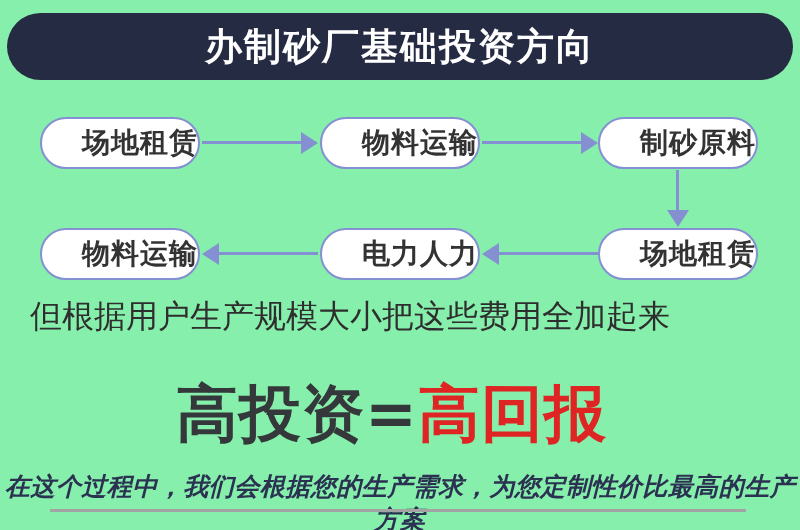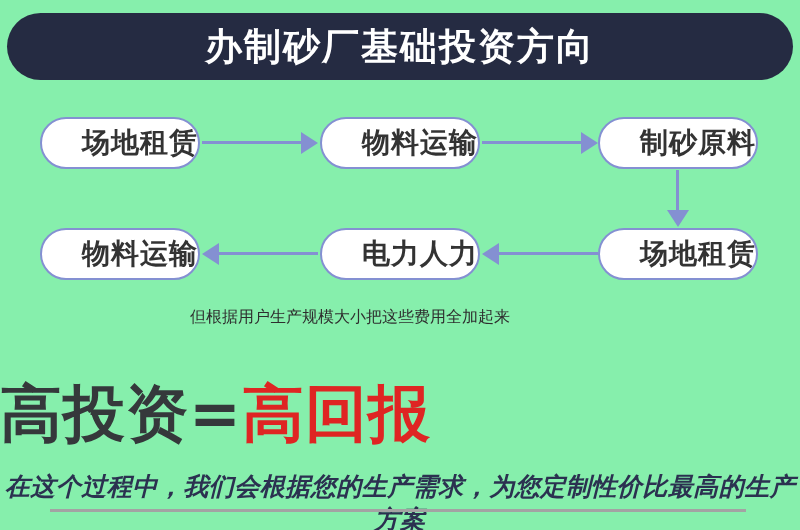--- a/index.html
+++ b/index.html
@@ -55,26 +55,26 @@
   .hline{position:absolute;height:3px;background:var(--accent);}
   .vline{position:absolute;width:3px;background:var(--accent);}
   .head{position:absolute;width:0;height:0;}
   .head.right{border-top:11px solid transparent;border-bottom:11px solid transparent;border-left:17px solid var(--accent);}
   .head.left{border-top:11px solid transparent;border-bottom:11px solid transparent;border-right:17px solid var(--accent);}
   .head.down{border-left:11px solid transparent;border-right:11px solid transparent;border-top:17px solid var(--accent);}
   
   .note{
     position:absolute;left:0;top:300px;width:700px;
     text-align:center;color:var(--note-text);
-    font-size:16px;line-height:33px;
+    font-size:32px;line-height:33px;
   }
   
   .headline{
     position:absolute;left:0;top:378px;width:783px;
-    text-align:left;font-size:62px;font-weight:900;
+    text-align:center;font-size:62px;font-weight:900;
     letter-spacing:1px;line-height:72px;
   }
   .headline .dark{color:var(--headline-dark);}
   .headline .red{color:var(--headline-red);}
   
   .footer{
     position:absolute;left:0;top:470px;width:800px;
     text-align:center;
     color:var(--footer-text);
     font-size:25px;font-weight:bold;font-style:italic;

